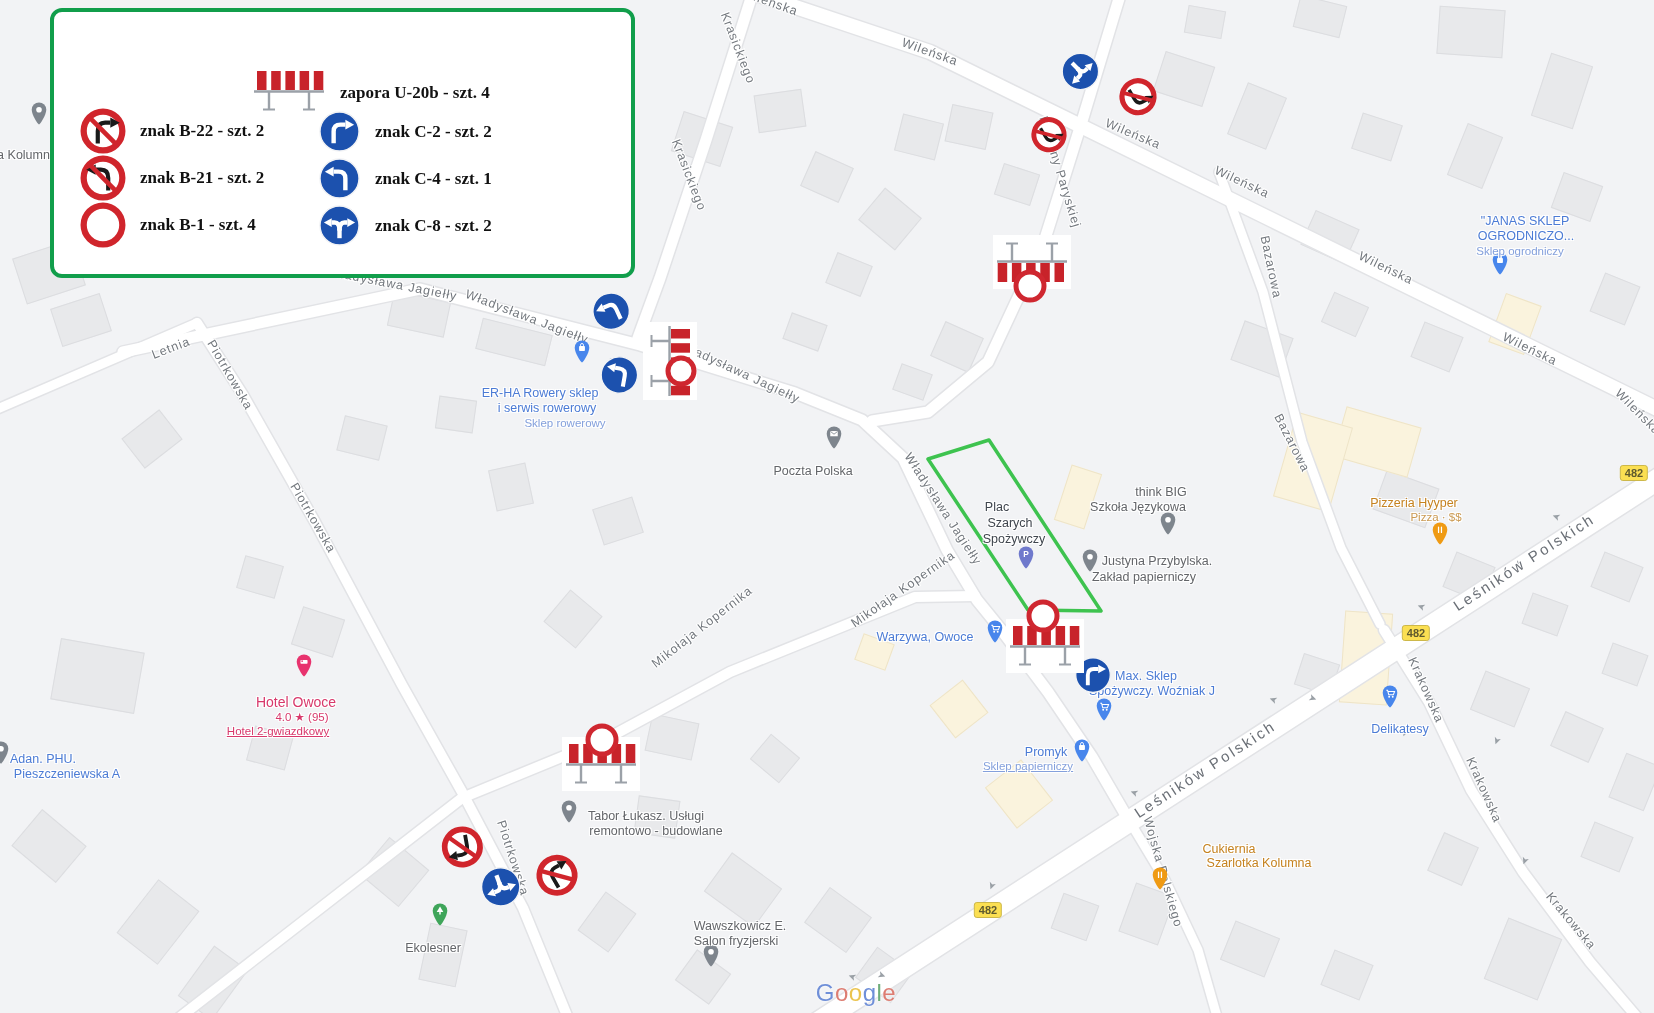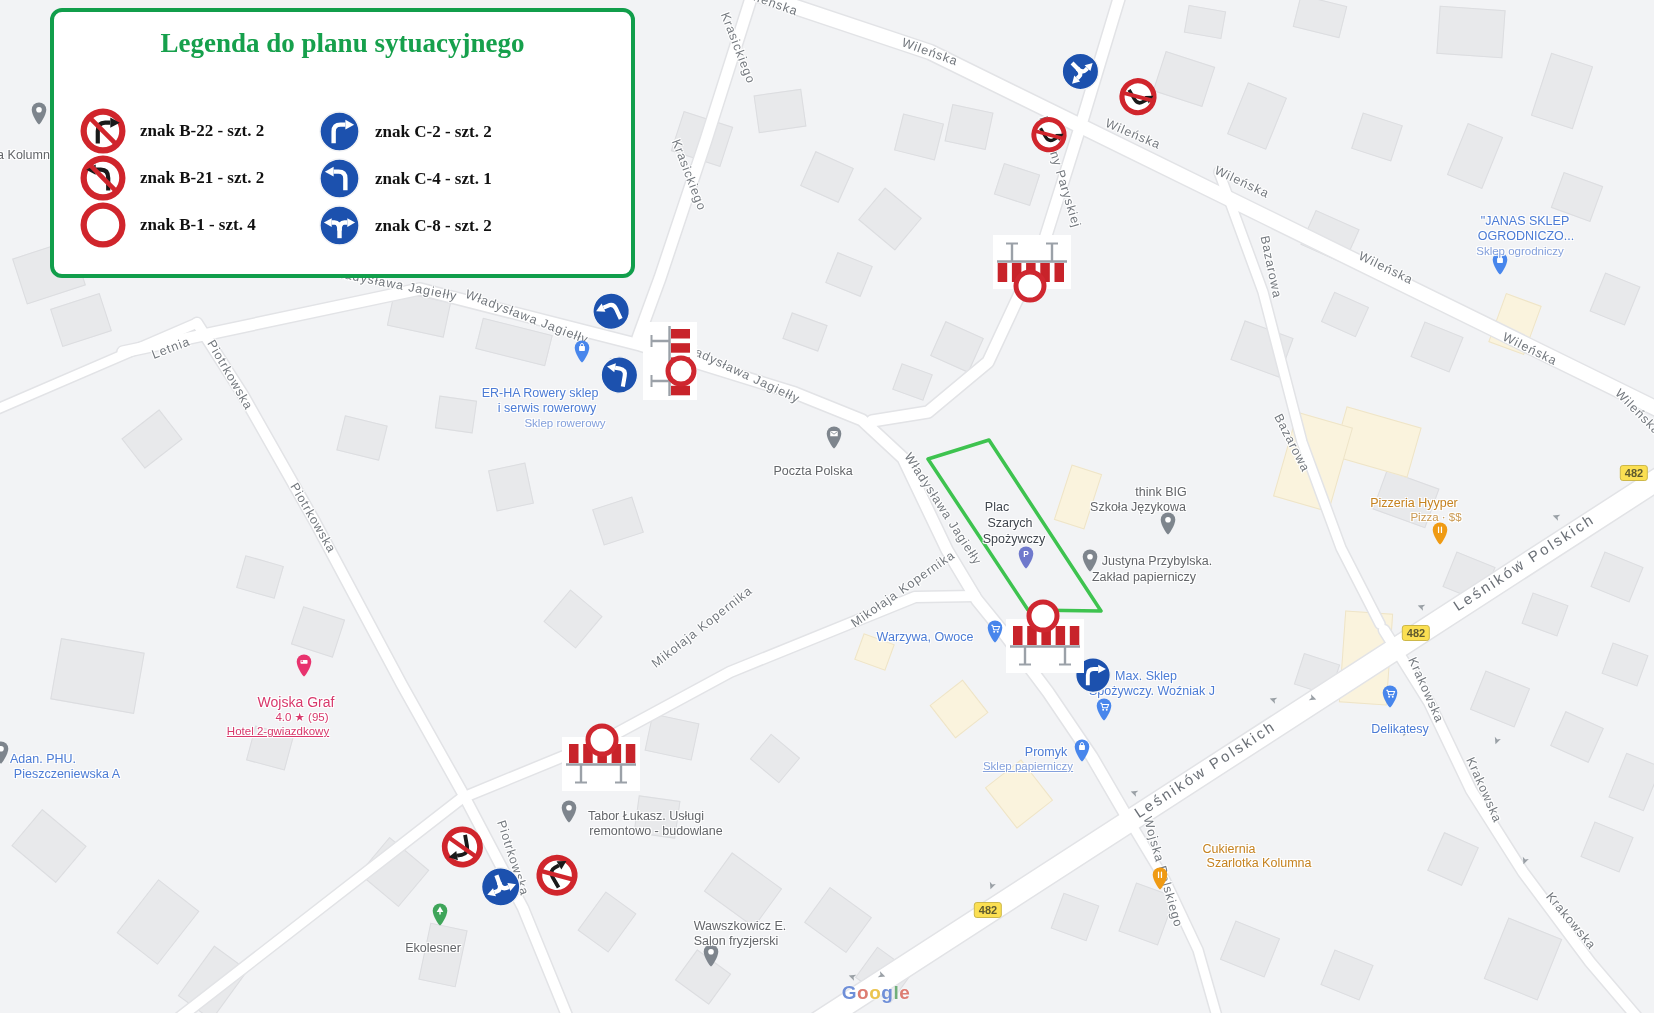--- a/index.html
+++ b/index.html
@@ -25,22 +25,22 @@
   .poi-pin{position:absolute;z-index:11;}
   .badge{position:absolute;z-index:14;background:#fbdf52;border:1px solid #cdb84a;border-radius:3px;
     color:#5f5a2e;font-size:11px;font-weight:bold;padding:0 4px;line-height:14px;transform:translate(-50%,-50%);}
   .sign{position:absolute;z-index:20;}
   .oneway{position:absolute;z-index:7;color:#9aa0a6;font-size:10px;}
   #legend{position:absolute;left:50px;top:8px;width:585px;height:270px;background:#fff;border:4px solid #119e4b;
     border-radius:12px;z-index:50;font-family:"Liberation Serif",serif;}
   #legend-title{text-align:center;margin-top:16px;font-size:27px;font-weight:bold;color:#16a04c;}
   .lg-label{font-size:17px;font-weight:bold;color:#111;}
   .lg-row{position:absolute;display:flex;align-items:center;}
-  #google-logo{position:absolute;z-index:40;font-size:19px;font-weight:bold;letter-spacing:.5px;
-    text-shadow:0 0 3px #fff;transform:translate(-50%,-50%);margin-left:20px;}
+  #google-logo{position:absolute;z-index:40;font-size:24px;font-weight:normal;letter-spacing:.5px;
+    text-shadow:0 0 3px #fff;transform:translate(-50%,-50%);}
 </style>
 </head>
 <body>
 
 <div id="map">
     <div class="bldg" style="left: 240px; top: 560px; width: 40px; height: 34px; transform: rotate(16deg);"></div>
     <div class="bldg" style="left: 340px; top: 420px; width: 44px; height: 36px; transform: rotate(14deg);"></div>
     <div class="bldg" style="left: 250px; top: 730px; width: 40px; height: 36px; transform: rotate(15deg);"></div>
     <div class="bldg" style="left: 682px; top: 958px; width: 42px; height: 38px; transform: rotate(36deg);"></div>
     <div class="bldg" style="left: 588px; top: 898px; width: 38px; height: 48px; transform: rotate(36deg);"></div>
@@ -137,21 +137,36 @@
       <polyline points="-5,410 197,323" fill="none" stroke="#ffffff" stroke-width="9" stroke-linecap="round" stroke-linejoin="round"></polyline>
       <polyline points="197,323 243,395 315,522 402,685 462,792 523,908 568,1018" fill="none" stroke="#ffffff" stroke-width="10" stroke-linecap="round" stroke-linejoin="round"></polyline>
       <polyline points="148,1042 462,798 608,738 730,672 915,597 975,596" fill="none" stroke="#ffffff" stroke-width="10" stroke-linecap="round" stroke-linejoin="round"></polyline>
       <polyline points="1124,812 1165,880 1198,950 1218,1020" fill="none" stroke="#ffffff" stroke-width="9" stroke-linecap="round" stroke-linejoin="round"></polyline>
     </svg>
   <svg id="area" width="1654" height="1013">
     <polygon points="928,459 989,440 1101,611 1028,610" fill="none" stroke="#3ec34f" stroke-width="3.5" stroke-linejoin="round"></polygon>
   </svg>
 
   <div id="legend">
-    <div id="legend-title">Legenda do planu sytuacyjnego</div>
+    <div class="lg-row" style="left:196px;top:52px;">
+      <span id="lg-barrier-icon"><svg xmlns="http://www.w3.org/2000/svg" width="78" height="54" viewBox="0 0 78 54">
+            <rect x="0" y="0" width="78" height="54" fill="#fff"></rect>
+            <rect x="7" y="7" width="9.5" height="19" fill="#c8232a"></rect>
+            <rect x="21.2" y="7" width="9.5" height="19" fill="#c8232a"></rect>
+            <rect x="35.4" y="7" width="9.5" height="19" fill="#c8232a"></rect>
+            <rect x="49.599999999999994" y="7" width="9.5" height="19" fill="#c8232a"></rect>
+            <rect x="63.8" y="7" width="9.5" height="19" fill="#c8232a"></rect>
+            <line x1="4" y1="27.5" x2="74" y2="27.5" stroke="#9ba1a8" stroke-width="2.4"></line>
+            <line x1="19" y1="27.5" x2="19" y2="45" stroke="#9ba1a8" stroke-width="2.4"></line>
+            <line x1="59" y1="27.5" x2="59" y2="45" stroke="#9ba1a8" stroke-width="2.4"></line>
+            <line x1="13" y1="45.5" x2="25" y2="45.5" stroke="#9ba1a8" stroke-width="2"></line>
+            <line x1="53" y1="45.5" x2="65" y2="45.5" stroke="#9ba1a8" stroke-width="2"></line>
+          </svg></span>
+      <span class="lg-label" style="margin-left:12px;">zapora U-20b - szt. 4</span>
+    </div>
     <div id="lg-left">
         <div class="lg-row" style="left: 26px; top: 96px;">
           <span style="display: inline-flex;">
             <svg xmlns="http://www.w3.org/2000/svg" viewBox="-22 -22 44 44" width="46" height="46">
               <circle r="18.5" fill="#fff" stroke="#d0252c" stroke-width="6"></circle>
               <path d="M-5 12 L-5 0 Q-5 -8 2 -8 L7 -8" stroke="#1a1a1a" stroke-width="4" fill="none"></path>
               <polygon points="7,-13 16,-8 7,-3" fill="#1a1a1a"></polygon>
               <line x1="-12.5" y1="-12.5" x2="12.5" y2="12.5" stroke="#d0252c" stroke-width="4.5"></line>
             </svg>
           </span>
@@ -335,21 +350,21 @@
         <path d="M7.6 7 v-0.9 a1.4 1.4 0 0 1 2.8 0 v0.9" stroke="#fff" stroke-width="0.9" fill="none"></path>
       </svg></div>
     <div class="poi-text cls-blue" style="left: 1525px; top: 221px; position: absolute; transform: translate(-50%, -50%);">"JANAS SKLEP</div>
     <div class="poi-text cls-blue" style="left: 1526px; top: 236px; position: absolute; transform: translate(-50%, -50%);">OGRODNICZO...</div>
     <div class="poi-text cls-blue2" style="left: 1520px; top: 251px; position: absolute; transform: translate(-50%, -50%);">Sklep ogrodniczy</div>
     <div class="poi-pin" style="left: 304px; top: 670px; position: absolute; transform: translate(-50%, -60%);"><svg xmlns="http://www.w3.org/2000/svg" width="19" height="25" viewBox="0 0 18 24">
         <path d="M9 23 C8 23 2 13.6 2 8.8 A7 7 0 1 1 16 8.8 C16 13.6 10 23 9 23 Z" fill="#e8336e"></path>
         <rect x="5.6" y="7.2" width="6.8" height="3.4" rx="0.7" fill="#fff"></rect>
         <circle cx="7.2" cy="8.2" r="0.8" fill="#e8336e"></circle>
       </svg></div>
-    <div class="poi-text cls-pink" style="left: 296px; top: 702px; position: absolute; transform: translate(-50%, -50%);">Wojska Graf</div>
+    <div class="poi-text cls-pink" style="left: 296px; top: 702px; position: absolute; transform: translate(-50%, -50%);">Hotel Owoce</div>
     <div class="poi-text cls-pink2" style="left: 302px; top: 717px; position: absolute; transform: translate(-50%, -50%);">4.0 ★ (95)</div>
     <div class="poi-text cls-pink2" style="left: 278px; top: 731px; position: absolute; transform: translate(-50%, -50%); text-decoration: underline;">Hotel 2-gwiazdkowy</div>
     <div class="poi-pin" style="left: 1px; top: 757px; position: absolute; transform: translate(-50%, -60%);"><svg xmlns="http://www.w3.org/2000/svg" width="19" height="25" viewBox="0 0 18 24">
         <path d="M9 23 C8 23 2 13.6 2 8.8 A7 7 0 1 1 16 8.8 C16 13.6 10 23 9 23 Z" fill="#7e858d"></path>
         <circle cx="9" cy="8.8" r="2.7" fill="#fff"></circle>
       </svg></div>
     <div class="poi-text cls-blue" style="left: 43px; top: 759px; position: absolute; transform: translate(-50%, -50%);">Adan. PHU.</div>
     <div class="poi-text cls-blue" style="left: 67px; top: 774px; position: absolute; transform: translate(-50%, -50%);">Pieszczeniewska A</div>
     <div class="poi-pin" style="left: 569px; top: 816px; position: absolute; transform: translate(-50%, -60%);"><svg xmlns="http://www.w3.org/2000/svg" width="19" height="25" viewBox="0 0 18 24">
         <path d="M9 23 C8 23 2 13.6 2 8.8 A7 7 0 1 1 16 8.8 C16 13.6 10 23 9 23 Z" fill="#7e858d"></path>

